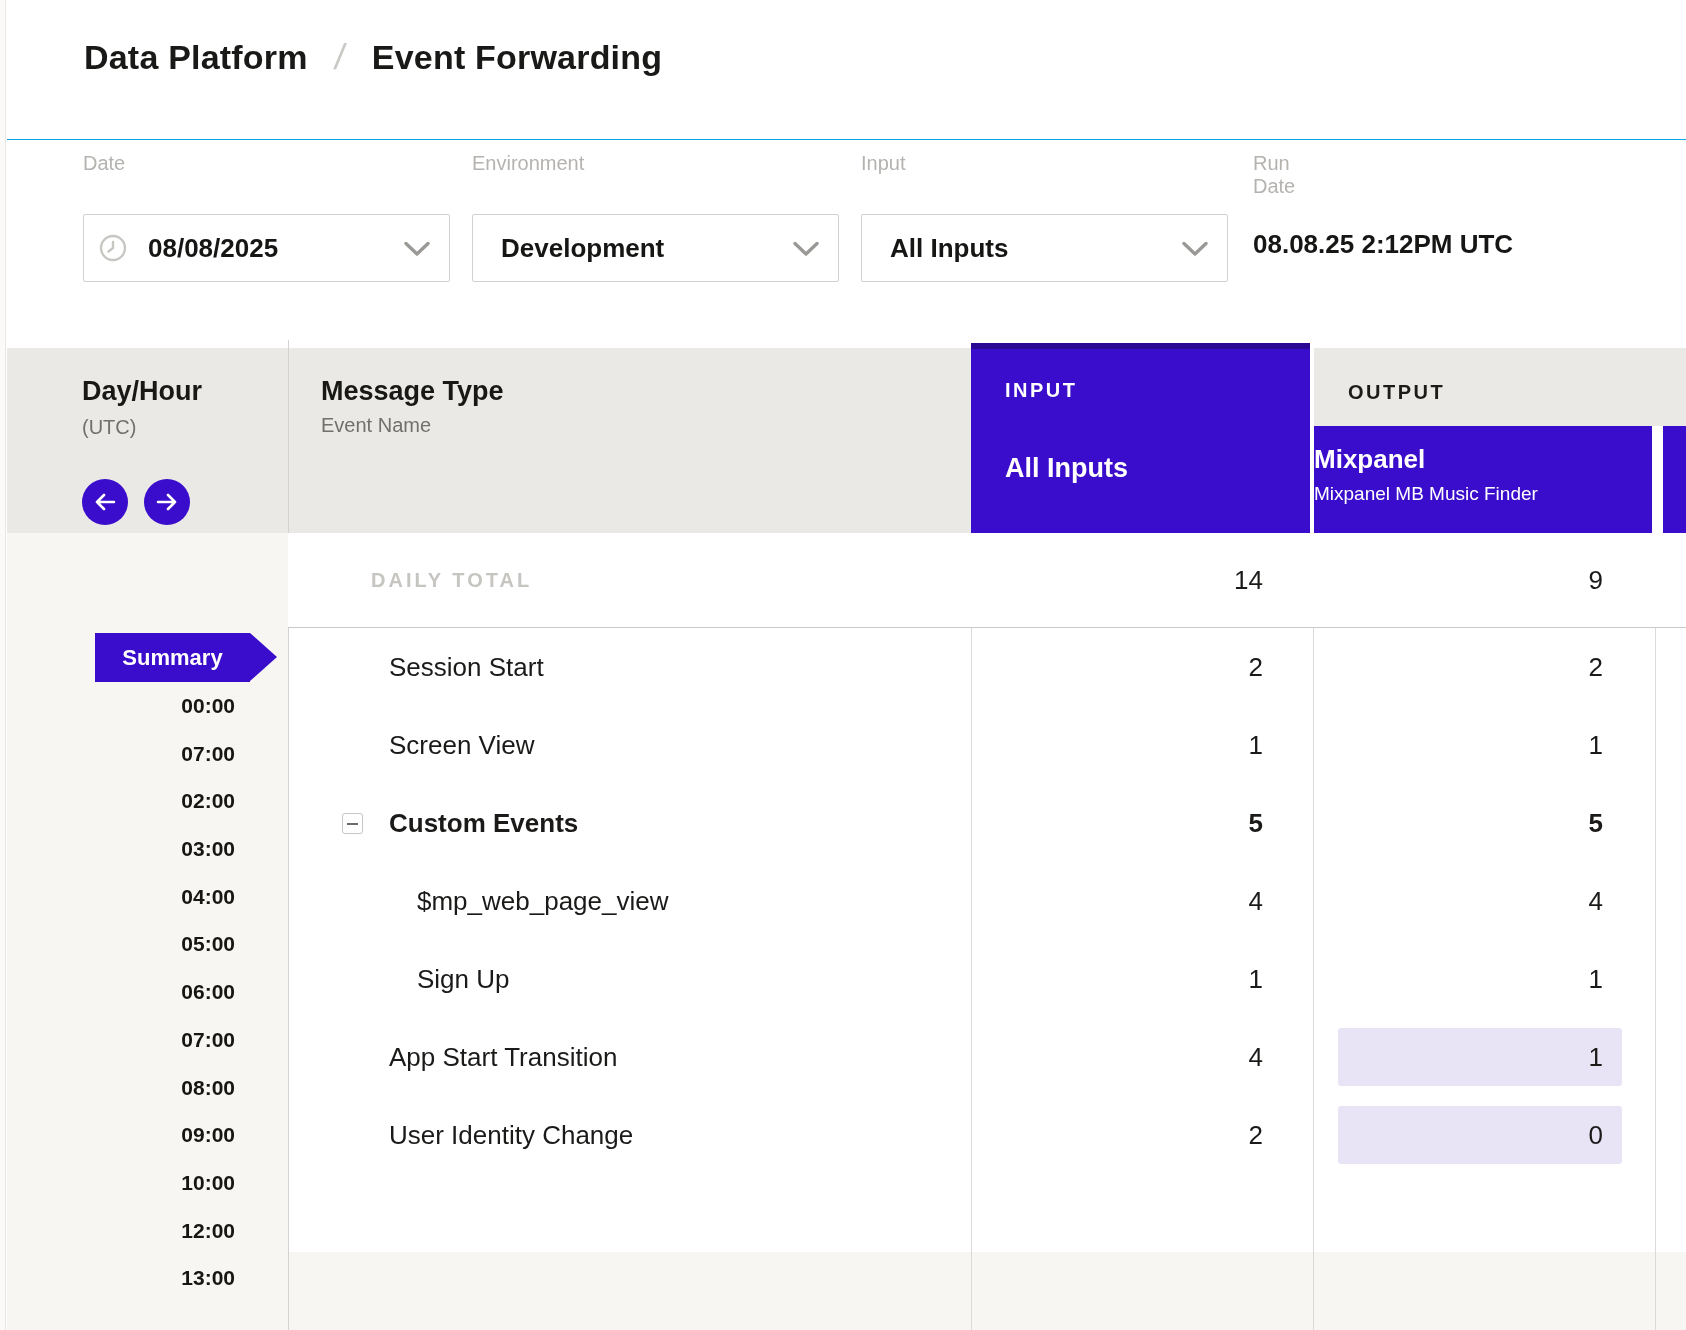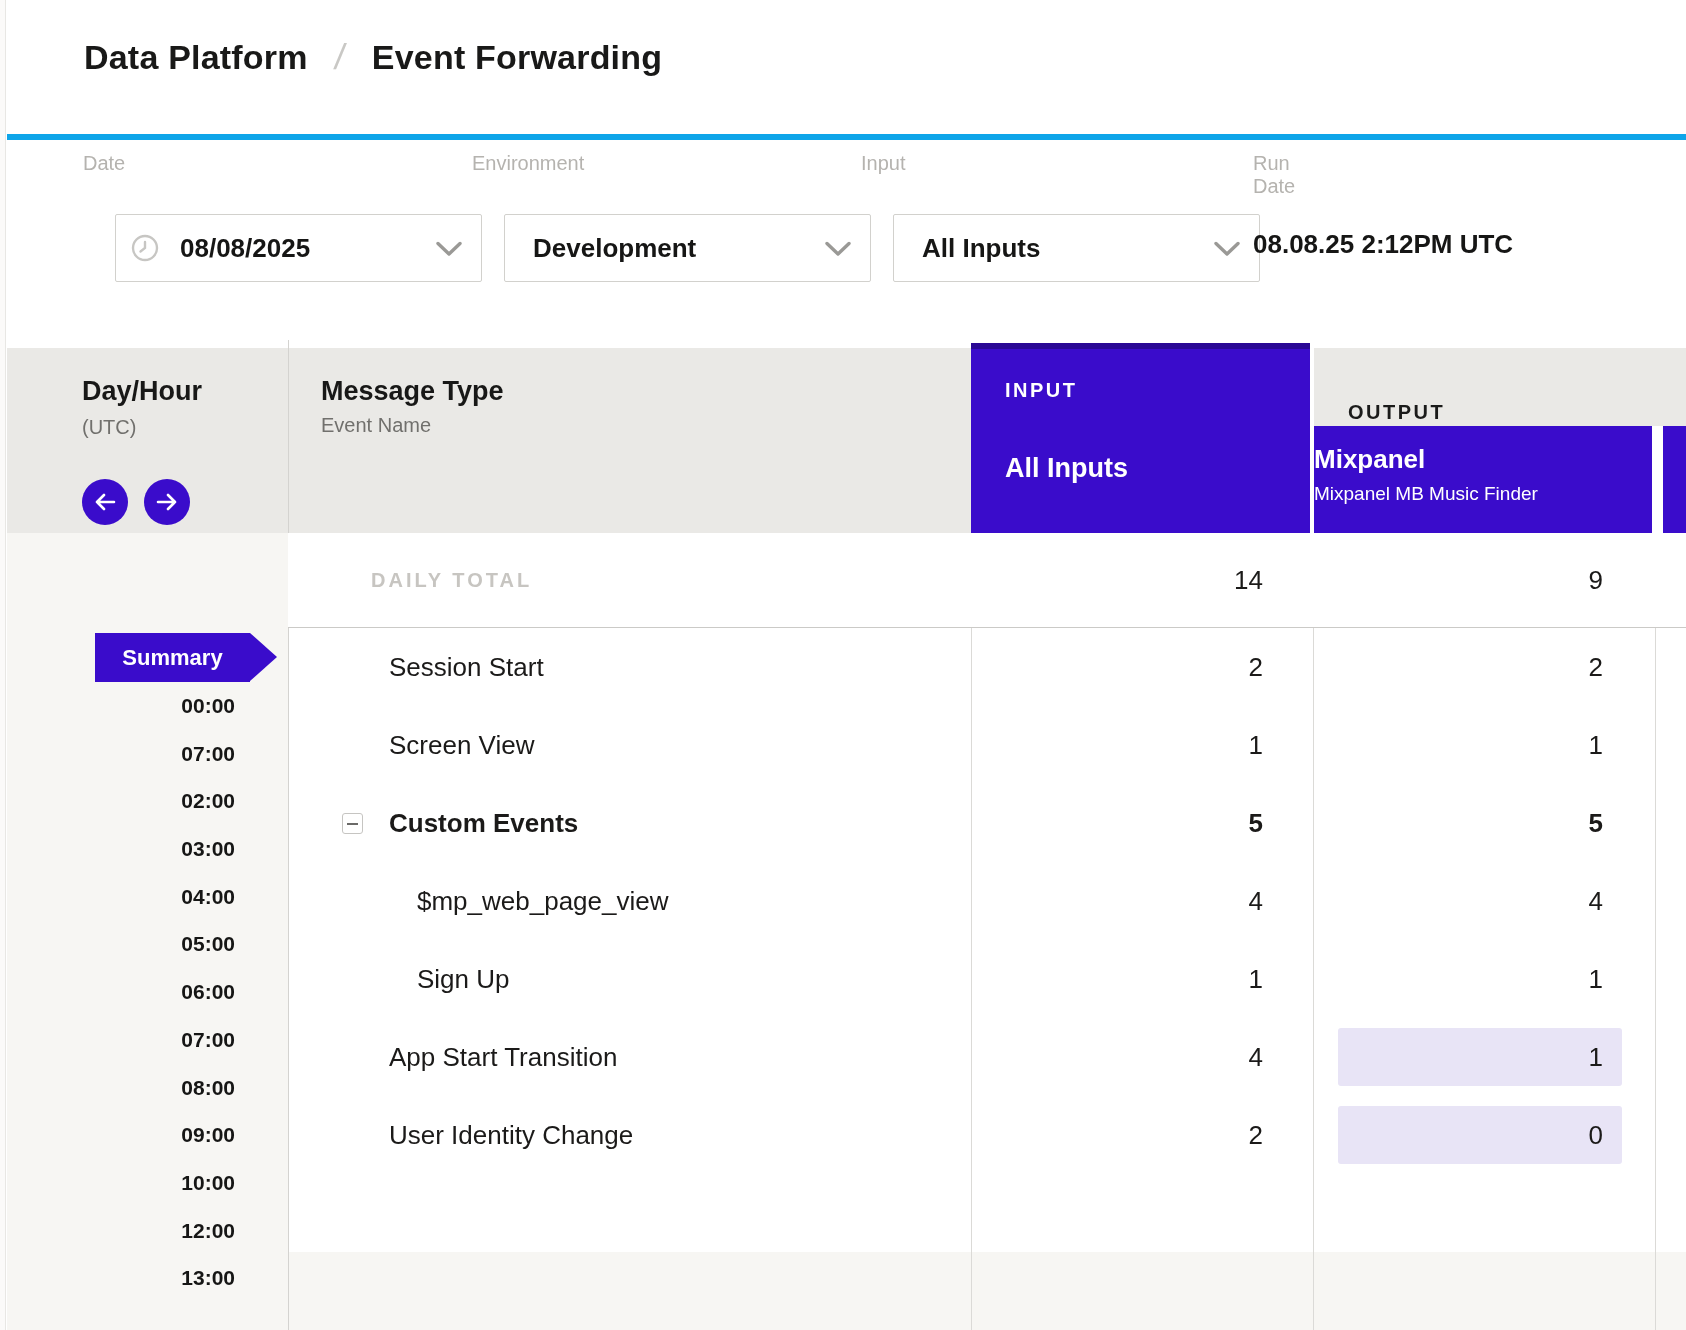--- a/index.html
+++ b/index.html
@@ -7,31 +7,31 @@
   #app {
     position:relative; width:1686px; height:1330px; overflow:hidden;
     font-family:"Liberation Sans", sans-serif; color:#1b1a19; background:#fff;
   }
   
   .left-strip { position:absolute; left:0; top:0; width:6px; height:1330px;
     background:#fbfaf9; border-right:1px solid #e8e7e4; z-index:40; }
 
   
   .topbar { position:absolute; left:7px; top:0; width:1679px; height:140px;
-    background:#fff; border-bottom:6px solid #0ea5e9; }
+    background:#fff; border-bottom:1px solid #0ea5e9; }
   .breadcrumb { position:absolute; left:77px; top:36px; display:flex; align-items:baseline;
     font-size:34px; font-weight:600; letter-spacing:0.2px; color:#191918; }
   .crumb-sep { color:#c9c8c5; font-weight:300; font-size:36px; margin:0 27px; transform:skewX(-8deg); }
 
   
   .filters { position:absolute; left:7px; top:141px; width:1679px; height:199px; background:#fff; }
   .fgroup { position:absolute; top:0; }
   .fgroup .flabel { position:absolute; top:11px; left:0; font-size:20px; color:#b5b3af; }
   .fbox { position:absolute; top:73px; left:0; width:367px; height:68px; background:#fff;
-    border:1px solid #d2d1cd; border-radius:2px; display:flex; align-items:center; cursor:pointer;margin-left:32px; }
+    border:1px solid #d2d1cd; border-radius:2px; display:flex; align-items:center; cursor:pointer; }
   .fbox .ftext { font-size:26px; font-weight:700; color:#161615; }
   .fbox .chev { position:absolute; right:18px; top:26px; }
   .g-date { left:76px; }  .g-env { left:465px; }  .g-input { left:854px; }  .g-run { left:1246px; }
   .g-date .ftext { margin-left:20px; }
   .g-env .ftext, .g-input .ftext { margin-left:28px; }
   .clock { margin-left:14px; display:block; }
   .run-value { position:absolute; top:88px; left:0; font-size:26px; font-weight:700; color:#161615; white-space:nowrap; }
 
   
   .grid-header { position:absolute; left:7px; top:348px; width:1679px; height:193px; background:#eae9e6; }
@@ -45,21 +45,21 @@
   .msgtype .h-title { font-size:27px; font-weight:700; color:#181817; }
   .msgtype .h-sub { font-size:20px; color:#71706d; margin-top:7px; }
 
   .input-block { position:absolute; left:964px; top:-5px; width:339px; height:198px;
     background:var(--accent-purple,#3A0CCB); color:#fff; cursor:pointer; }
   .input-block::before { content:""; position:absolute; left:0; top:0; width:100%; height:6px; background:#2a0894; }
   .input-block .sec { position:absolute; left:34px; top:36px; font-size:20px; font-weight:700; letter-spacing:2.5px; }
   .input-block .name { position:absolute; left:34px; top:110px; font-size:27px; font-weight:700; }
   .hdr-gap1 { position:absolute; left:1303px; top:0; width:4px; height:193px; background:#fff; }
   .output-label { position:absolute; left:1341px; top:33px; font-size:20px; font-weight:700;
-    letter-spacing:2.5px; color:#1b1b1a;margin-top:20px; }
+    letter-spacing:2.5px; color:#1b1b1a; }
   .mixpanel-block { position:absolute; left:1307px; top:78px; width:338px; height:112px;
     background:var(--accent-purple,#3A0CCB); color:#fff; cursor:pointer; }
   .mixpanel-block .name { margin-top:18px; font-size:26px; font-weight:700; }
   .mixpanel-block .sub { margin-top:8px; font-size:19px; font-weight:400; }
   .hdr-gap2 { position:absolute; left:1645px; top:78px; width:11px; height:112px; background:#fff; }
   .next-output-sliver { position:absolute; left:1656px; top:78px; width:30px; height:112px;
     background:var(--accent-purple,#3A0CCB); }
 
   
   .hours-bg { position:absolute; left:7px; top:533px; width:281px; height:797px; background:#f7f6f3; }

